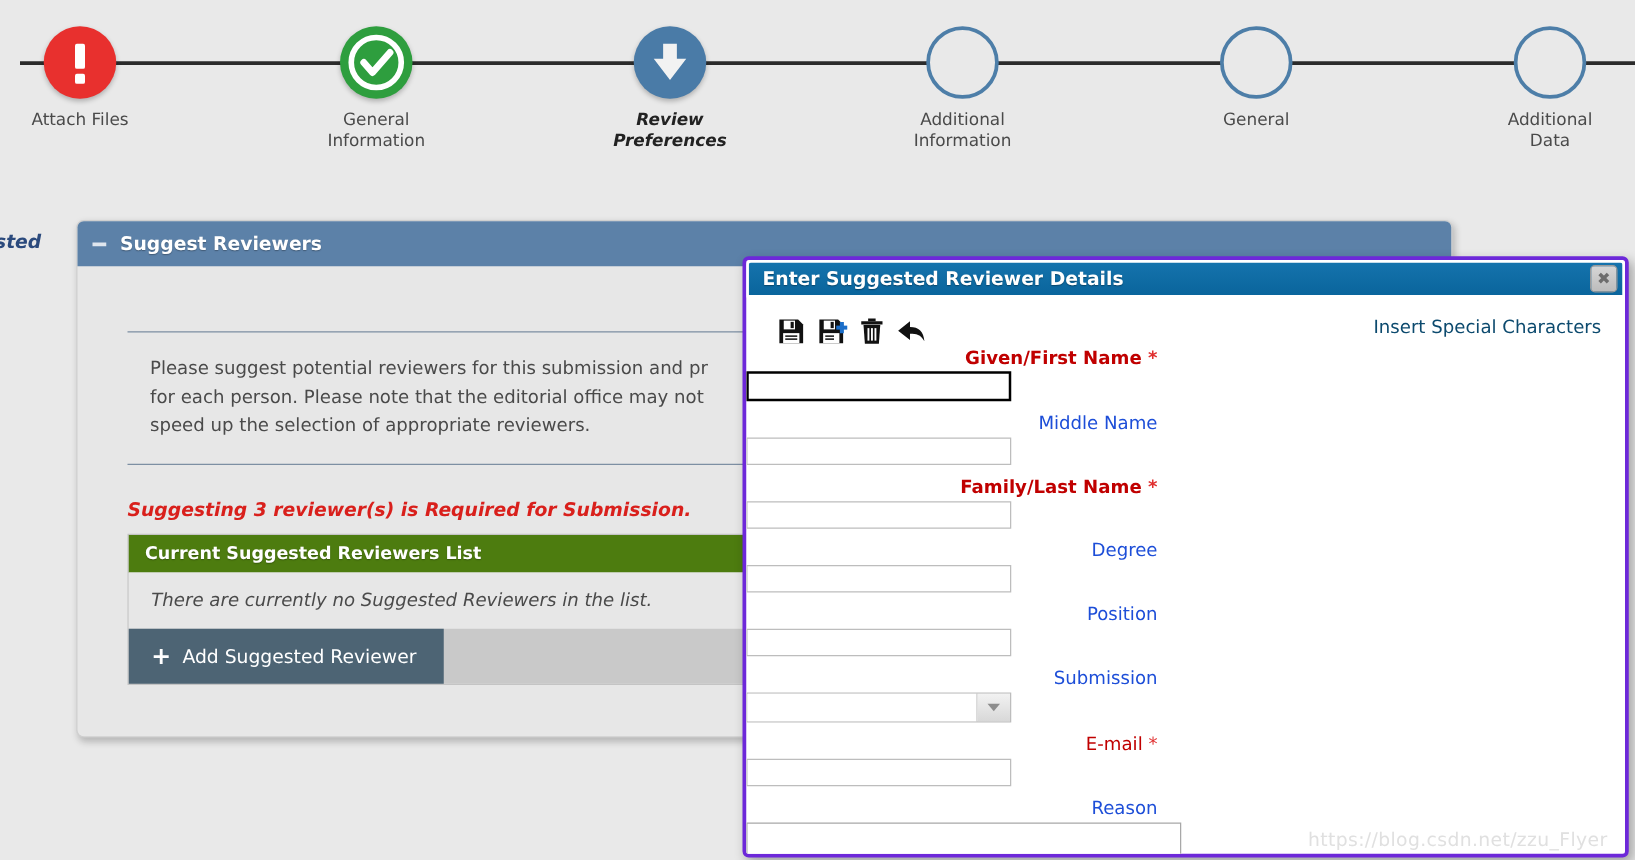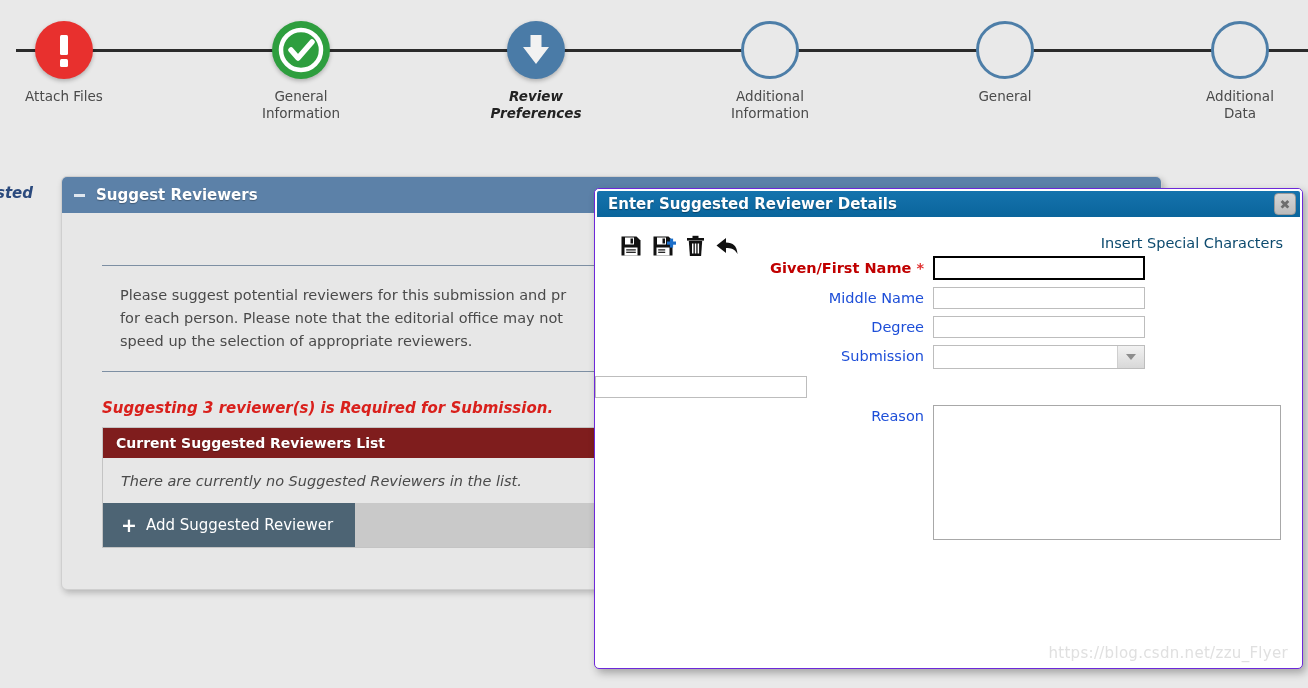--- a/index.html
+++ b/index.html
@@ -121,21 +121,21 @@
     font-style: italic;
     color: #d9201c;
   }
   #list-box {
     margin-top: 10px;
     width: 860px;
     border: 1px solid #c4c4c4;
   }
   #list-header {
     height: 30px;
-    background: #7f1d1d;
+    background: #4d7c0f;
     color: #fff;
     font-weight: bold;
     font-size: 14px;
     display: flex;
     align-items: center;
     padding-left: 13px;
     text-shadow: 0 1px 1px rgba(0,0,0,.3);
   }
   #list-empty {
     background: #e7e7e7;
@@ -166,24 +166,24 @@
   #add-reviewer-plus {
     font-size: 19px;
     font-weight: bold;
     margin-right: 9px;
     line-height: 1;
   }
 
   
   #dialog {
     position: absolute;
-    left: 594px; top: 188px;
+    left: 594px; top: 205px;
     width: 709px; height: 481px;
     background: #fff;
-    border: 1px solid #6d28d9;
+    border: 3px solid #6d28d9;
     border-radius: 5px;
     box-shadow: 3px 4px 9px rgba(0,0,0,.3);
     overflow: hidden;
   }
   #dialog-titlebar {
     height: 30px;
     background: #0d6ba5;
     background: linear-gradient(#1573ad, #0a659c);
     border: 2px solid #fff;
     border-radius: 4px 4px 0 0;
@@ -236,20 +236,21 @@
 
   #form {
     position: absolute;
     left: 0; top: 38px;
     width: 709px;
   }
   .frow {
     display: flex;
     align-items: flex-start;
     margin-bottom: 7px;
+    flex-direction: column;
   }
   .flabel {
     width: 338px;
     text-align: right;
     padding-right: 9px;
     font-size: 14.5px;
     color: #1d4ed8;
     line-height: 22px;
   }
   .flabel.req {
@@ -457,39 +458,48 @@
       <div class="frow">
         <div class="flabel req"><span>Given/First Name</span> <span class="star">*</span></div>
         <input class="finput w-std focused" autofocus="" value="" style="">
       </div>
 
       <div class="frow">
         <div class="flabel">Middle Name</div>
         <input class="finput w-std" value="" style="">
       </div>
 
+      <div class="frow">
+        <div class="flabel req"><span>Family/Last Name</span> <span class="star">*</span></div>
+        <input class="finput w-std" value="" style="">
+      </div>
 
       <div class="frow">
         <div class="flabel">Degree</div>
         <input class="finput w-std" value="" style="">
       </div>
 
+      <div class="frow">
+        <div class="flabel">Position</div>
+        <input class="finput w-std" value="" style="">
+      </div>
 
 
       <div class="frow">
         <div class="flabel">Submission</div>
         <div class="fselect-wrap">
           <input class="sel-text" style="border: none; outline: none; font-size: 14px; padding: 0px 4px; font-family: &quot;DejaVu Sans&quot;, sans-serif;" value="">
           <span class="fselect-arrow">
               <i></i>
             </span>
         </div>
       </div>
 
       <div class="frow">
+        <div class="flabel req thin" style="font-weight:normal;"><span>E-mail</span> <span class="star">*</span></div>
         <input class="finput w-std" value="" style="">
       </div>
 
       <div class="frow">
         <div class="flabel">Reason</div>
         <textarea class="ftextarea" style=""></textarea>
       </div>
 
     </div>
 

